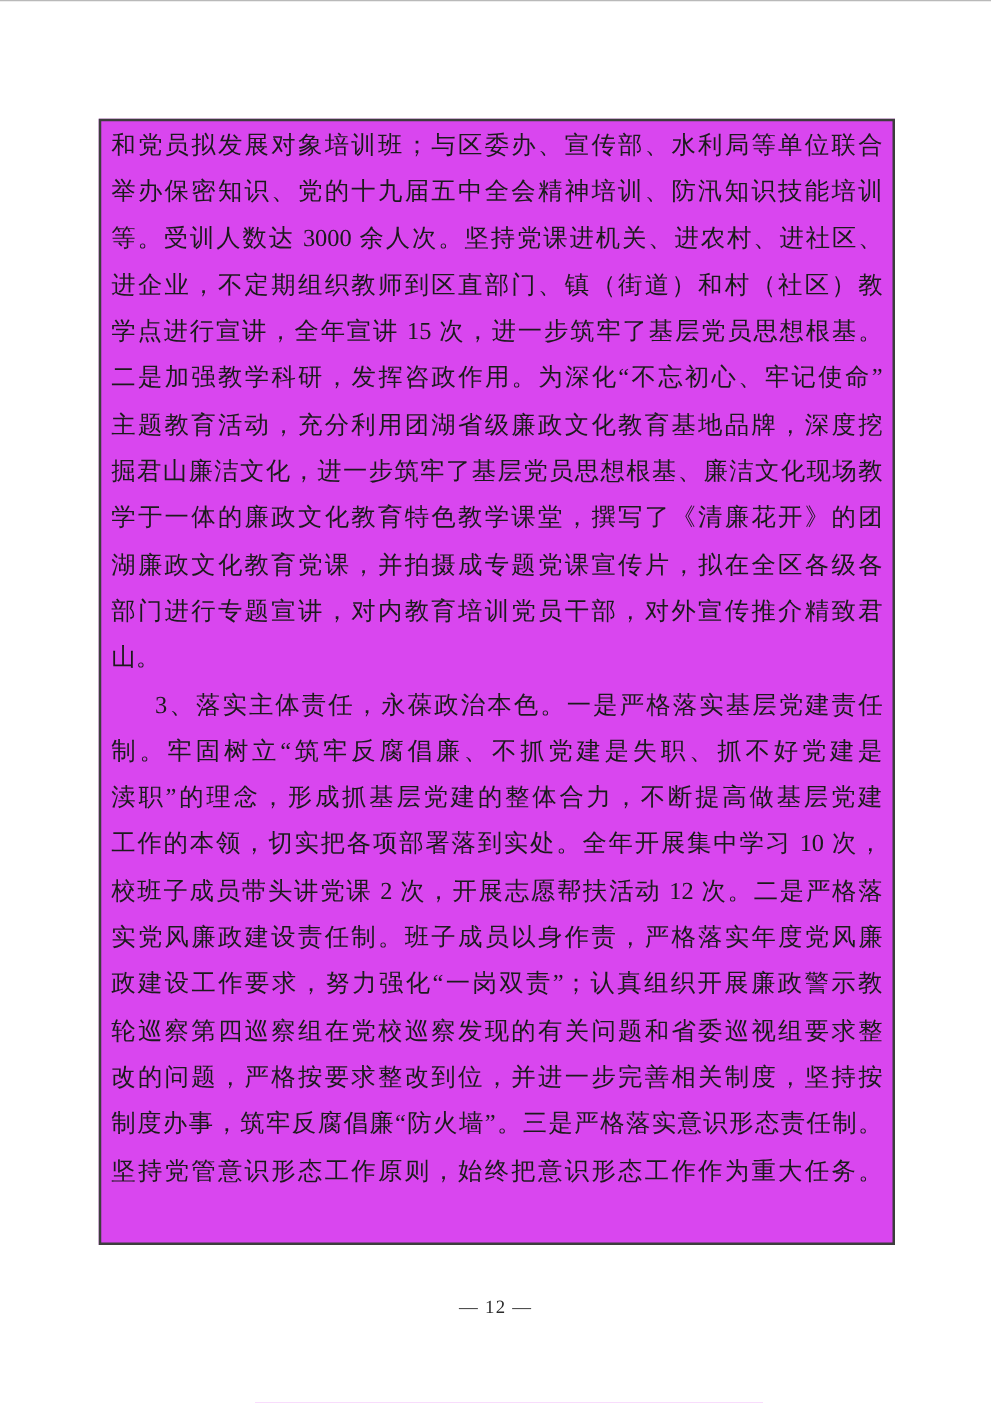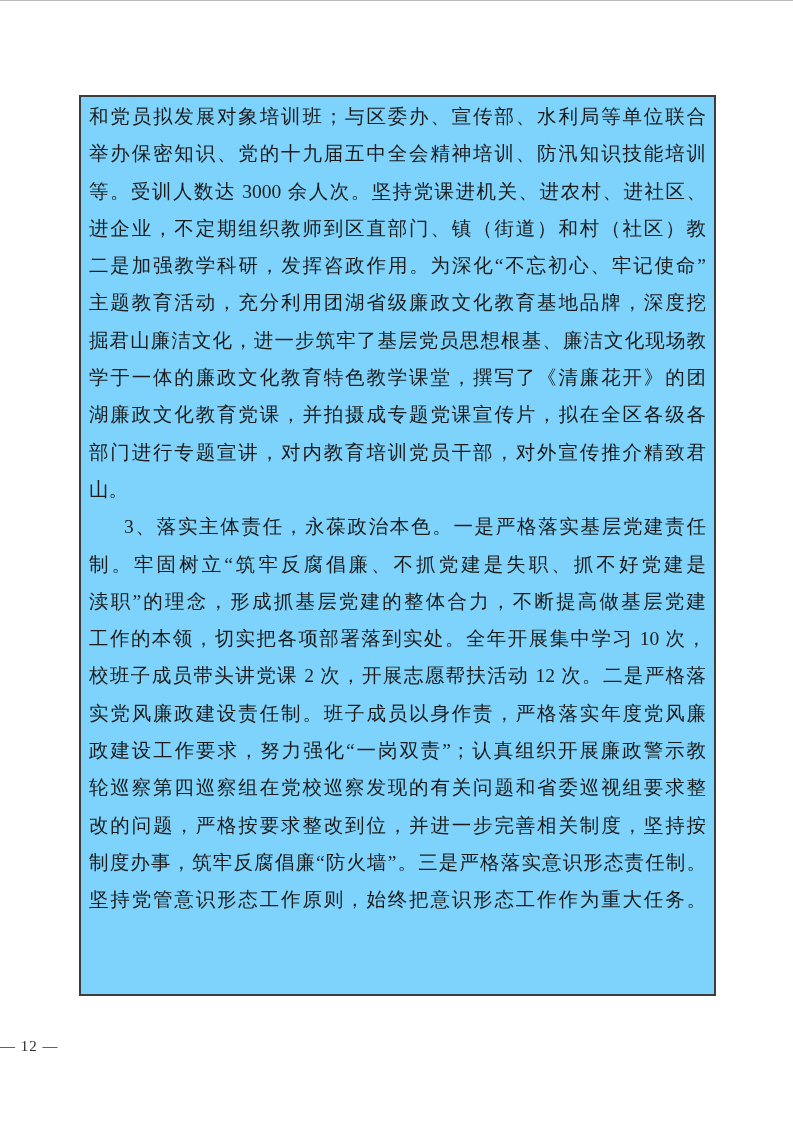--- a/index.html
+++ b/index.html
@@ -24,21 +24,21 @@
   .text-box {
     position: absolute;
     left: 79px;
     top: 95px;
     width: 637px;
     height: 901px;
     box-sizing: border-box;
     border: 2px solid #3d3d3d;
     padding: 1px 8px 0 8px;
     overflow: hidden;
-    background: #7dd3fc;
+    background: #d946ef;
   }
   .tline {
     height: 37.3px;
     line-height: 37.3px;
     font-size: 19.5px;
     color: #1b1b1b;
     text-align: justify;
     text-align-last: justify;
     overflow: hidden;
     white-space: nowrap;
@@ -48,37 +48,39 @@
     text-align-last: left;
   }
   .tline.indent {
     text-indent: 1.8em;
   }
   .footer {
     position: absolute;
     top: 1038px;
     left: 0;
     width: 100%;
+    text-align: center;
     font-size: 15px;
     color: #2b2b2b;
     letter-spacing: 1px;
   }
 </style>
 </head>
 <body>
 
 <div class="page">
   <div class="top-hairline"></div>
 
   <div class="text-box" id="textBox">
 
   <div class="tline">和党员拟发展对象培训班；与区委办、宣传部、水利局等单位联合</div>
       <div class="tline">举办保密知识、党的十九届五中全会精神培训、防汛知识技能培训</div>
       <div class="tline">等。受训人数达 3000 余人次。坚持党课进机关、进农村、进社区、</div>
       <div class="tline">进企业，不定期组织教师到区直部门、镇（街道）和村（社区）教</div>
+      <div class="tline">学点进行宣讲，全年宣讲 15 次，进一步筑牢了基层党员思想根基。</div>
       <div class="tline">二是加强教学科研，发挥咨政作用。为深化“不忘初心、牢记使命”</div>
       <div class="tline">主题教育活动，充分利用团湖省级廉政文化教育基地品牌，深度挖</div>
       <div class="tline">掘君山廉洁文化，进一步筑牢了基层党员思想根基、廉洁文化现场教</div>
       <div class="tline">学于一体的廉政文化教育特色教学课堂，撰写了《清廉花开》的团</div>
       <div class="tline">湖廉政文化教育党课，并拍摄成专题党课宣传片，拟在全区各级各</div>
       <div class="tline">部门进行专题宣讲，对内教育培训党员干部，对外宣传推介精致君</div>
       <div class="tline no-stretch">山。</div>
       <div class="tline indent">3、落实主体责任，永葆政治本色。一是严格落实基层党建责任</div>
       <div class="tline">制。牢固树立“筑牢反腐倡廉、不抓党建是失职、抓不好党建是</div>
       <div class="tline">渎职”的理念，形成抓基层党建的整体合力，不断提高做基层党建</div>

